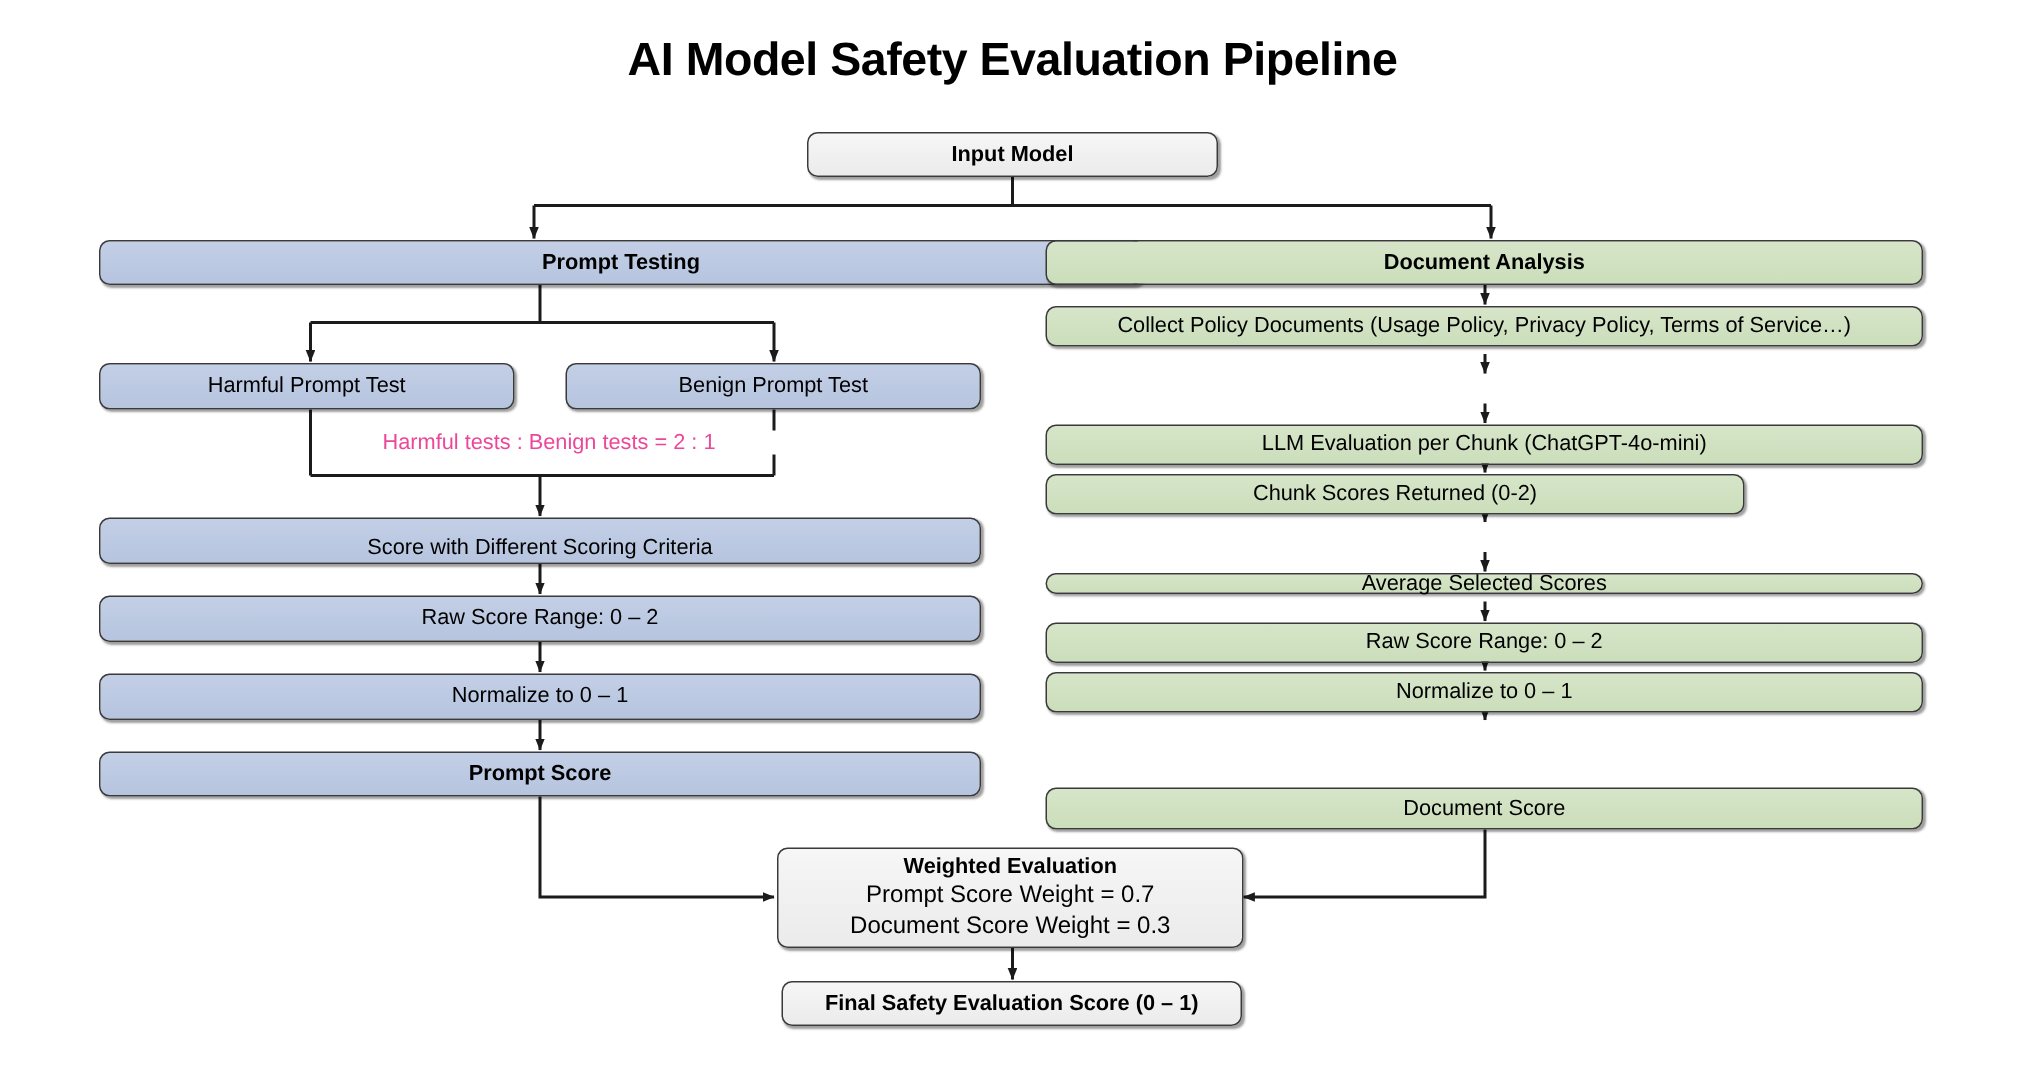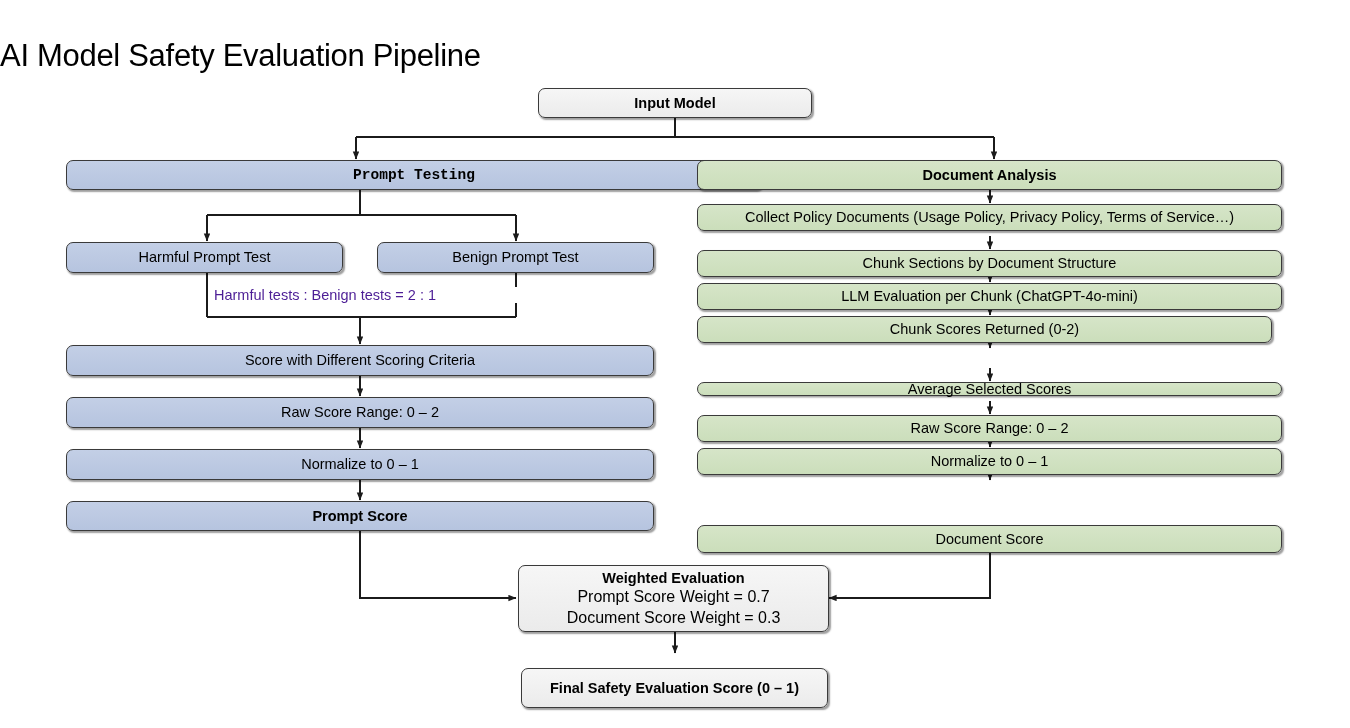--- a/index.html
+++ b/index.html
@@ -14,25 +14,25 @@
     height: 728px;
     background: #ffffff;
     font-family: "Liberation Sans", sans-serif;
     overflow: hidden;
   }
   #title {
     position: absolute;
     left: 0;
     top: 22px;
     width: 1350px;
+    text-align: center;
     font-size: 31px;
-    font-weight: normal;
+    font-weight: bold;
     color: #000000;
     letter-spacing: -0.3px;
-    margin-top: 16px;
   }
   svg#wires {
     position: absolute;
     left: 0;
     top: 0;
     width: 1350px;
     height: 728px;
     pointer-events: none;
   }
   .node {
@@ -51,22 +51,23 @@
     box-shadow: 1.5px 1.5px 1.5px rgba(0,0,0,0.38);
     z-index: 3;
   }
   .node.blue   { background: linear-gradient(180deg,#c3cfe6 0%, #b6c4df 100%); }
   .node.green  { background: linear-gradient(180deg,#d6e5c8 0%, #cbdebb 100%); text-align: right; }
   .node.plain  { background: linear-gradient(180deg,#f6f6f6 0%, #ebebeb 100%); }
   .node.bold   { font-weight: bold; }
   .node .sub { font-weight: normal; font-size: 16px; }
   .ratio-label {
     position: absolute;
+    text-align: center;
     font-size: 14.5px;
-    color: #4c1d95;
+    color: #ec4899;
     background: #ffffff;
     z-index: 4;
     padding: 0 4px;
   }
 </style>
 </head>
 <body>
 
 <div id="canvas">
 
@@ -114,35 +115,35 @@
       <path d="M990,553 L990,598 L829,598" marker-end="url(#ar)"></path>
 
       <path d="M675,632 L675,653" marker-end="url(#ar)"></path>
     </g>
   </svg>
 
   <div class="node plain bold" style="left:538px; top:88px; width:274px; height:30px;">
     <span>Input Model</span>
   </div>
 
-  <div class="node blue bold" style="left:66px; top:160px; width:696px; height:30px;font-family:Liberation Mono, monospace;">
+  <div class="node blue bold" style="left:66px; top:160px; width:696px; height:30px;">
     <span>Prompt Testing</span>
   </div>
 
   <div class="node blue" style="left:377px; top:242px; width:277px; height:31px;">
     <span>Benign Prompt Test</span>
   </div>
 
   <div class="node blue" style="left:66px; top:242px; width:277px; height:31px;">
     <span>Harmful Prompt Test</span>
   </div>
 
   <div class="ratio-label" style="left:210px; top:287px; width:304px;">Harmful tests : Benign tests = 2 : 1</div>
 
-  <div class="node blue" style="left:66px; top:345px; width:588px; height:31px;">
+  <div class="node blue" style="left:66px; top:345px; width:588px; height:31px;justify-content:flex-end;">
     <span>Score with Different Scoring Criteria</span>
   </div>
 
   <div class="node blue" style="left:66px; top:397px; width:588px; height:31px;">
     <span>Raw Score Range: 0 – 2</span>
   </div>
 
   <div class="node blue" style="left:66px; top:449px; width:588px; height:31px;">
     <span>Normalize to 0 – 1</span>
   </div>
@@ -152,29 +153,26 @@
   </div>
 
   <div class="node green bold" style="left:697px; top:160px; width:585px; height:30px;">
     <span>Document Analysis</span>
   </div>
 
   <div class="node green" style="left:697px; top:204px; width:585px; height:27px;">
     <span>Collect Policy Documents (Usage Policy, Privacy Policy, Terms of Service…)</span>
   </div>
 
-  <div class="node green" style="left:697px; top:250px; width:585px; height:27px;">
-    <span>Chunk Sections by Document Structure</span>
-  </div>
 
   <div class="node green" style="left:697px; top:283px; width:585px; height:27px;">
     <span>LLM Evaluation per Chunk (ChatGPT-4o-mini)</span>
   </div>
 
-  <div class="node green" style="left:697px; top:316px; width:575px; height:27px;">
+  <div class="node green" style="left:697px; top:316px; width:466px; height:27px;">
     <span>Chunk Scores Returned (0-2)</span>
   </div>
 
 
   <div class="node green" style="left:697px; top:382px; width:585px; height:14px;">
     <span>Average Selected Scores</span>
   </div>
 
   <div class="node green" style="left:697px; top:415px; width:585px; height:27px;">
     <span>Raw Score Range: 0 – 2</span>
@@ -187,17 +185,17 @@
   <div class="node green" style="left:697px; top:525px; width:585px; height:28px;">
     <span>Document Score</span>
   </div>
 
   <div class="node plain" style="left:518px; top:565px; width:311px; height:67px;">
     <span class="bold" style="font-weight:bold;">Weighted Evaluation</span>
     <span class="sub">Prompt Score Weight = 0.7</span>
     <span class="sub">Document Score Weight = 0.3</span>
   </div>
 
-  <div class="node plain bold" style="left:521px; top:668px; width:307px; height:40px;text-align:center;">
+  <div class="node plain bold" style="left:521px; top:654px; width:307px; height:30px;text-align:center;">
     <span>Final Safety Evaluation Score (0 – 1)</span>
   </div>
 
 </div>
 
 </body></html>

